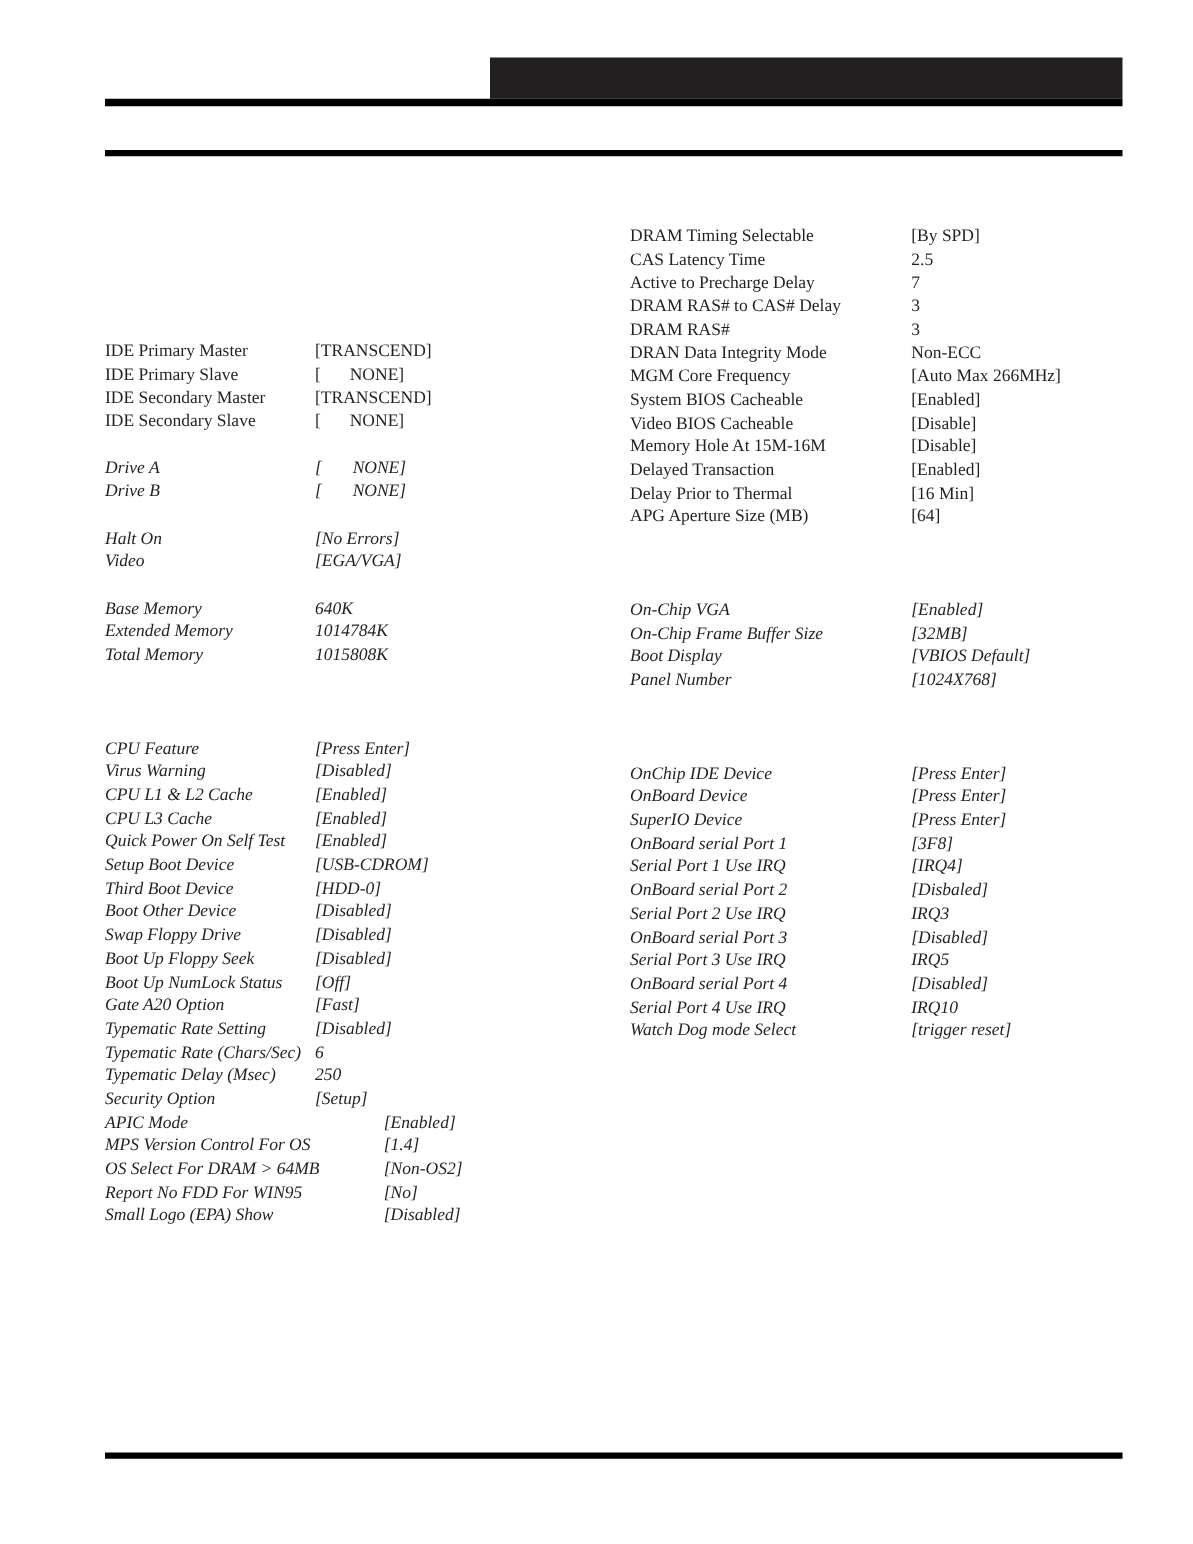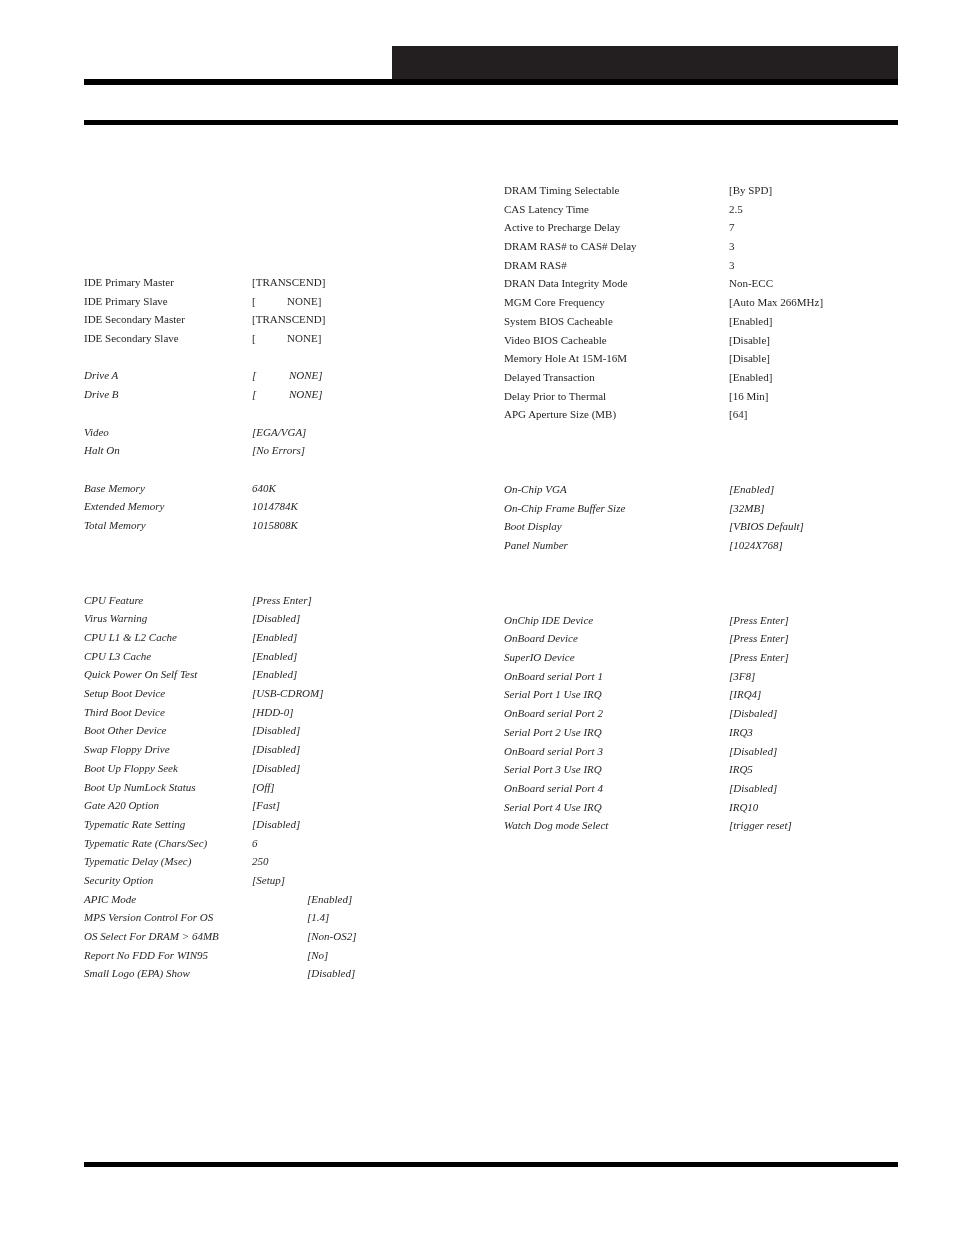--- a/index.html
+++ b/index.html
@@ -47,21 +47,21 @@
     left: 84px;
     top: 1162px;
     width: 814px;
     height: 5px;
     background: #000000;
   }
 
   
   .column {
     position: absolute;
-    font-size: 11px;
+    font-size: 14px;
     line-height: 18.7px;
   }
   #left-column  { left: 84px;  top: 273px; width: 400px; }
   #right-column { left: 504px; top: 181px; width: 410px; }
 
   .group { margin: 0; padding: 0; }
   .group + .group { margin-top: 18.7px; font-style: italic; }
   .group.gap-wide + .group,
   .group + .group.gap-wide { margin-top: 56px; }
 
@@ -107,22 +107,22 @@
       <div class="row"><span class="label">IDE Primary Master</span><span class="value">[TRANSCEND]</span></div>
       <div class="row"><span class="label">IDE Primary Slave</span><span class="value bracketed"><span class="bk">[</span><span class="mid">NONE</span><span class="bk">]</span></span></div>
       <div class="row"><span class="label">IDE Secondary Master</span><span class="value">[TRANSCEND]</span></div>
       <div class="row"><span class="label">IDE Secondary Slave</span><span class="value bracketed"><span class="bk">[</span><span class="mid">NONE</span><span class="bk">]</span></span></div>
     </div>
     <div class="group">
       <div class="row"><span class="label">Drive A</span><span class="value bracketed"><span class="bk">[</span><span class="mid">NONE</span><span class="bk">]</span></span></div>
       <div class="row"><span class="label">Drive B</span><span class="value bracketed"><span class="bk">[</span><span class="mid">NONE</span><span class="bk">]</span></span></div>
     </div>
     <div class="group">
+      <div class="row"><span class="label">Halt On</span><span class="value">[No Errors]</span></div>
       <div class="row"><span class="label">Video</span><span class="value">[EGA/VGA]</span></div>
-      <div class="row"><span class="label">Halt On</span><span class="value">[No Errors]</span></div>
     </div>
     <div class="group">
       <div class="row"><span class="label">Base Memory</span><span class="value">640K</span></div>
       <div class="row"><span class="label">Extended Memory</span><span class="value">1014784K</span></div>
       <div class="row"><span class="label">Total Memory</span><span class="value">1015808K</span></div>
     </div>
     <div class="group gap-wide">
       <div class="row"><span class="label">CPU Feature</span><span class="value">[Press Enter]</span></div>
       <div class="row"><span class="label">Virus Warning</span><span class="value">[Disabled]</span></div>
       <div class="row"><span class="label">CPU L1 &amp; L2 Cache</span><span class="value">[Enabled]</span></div>

